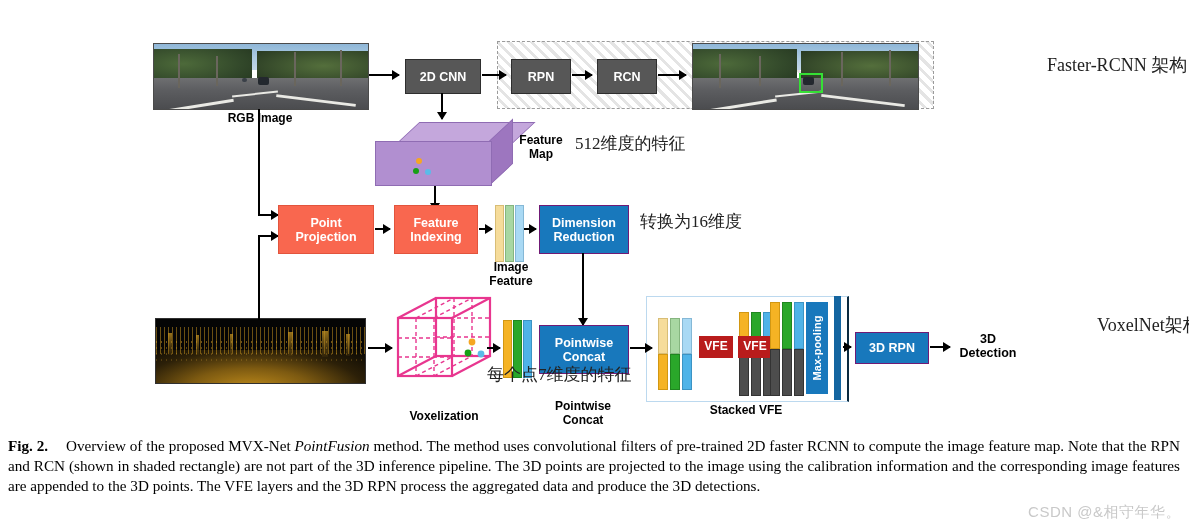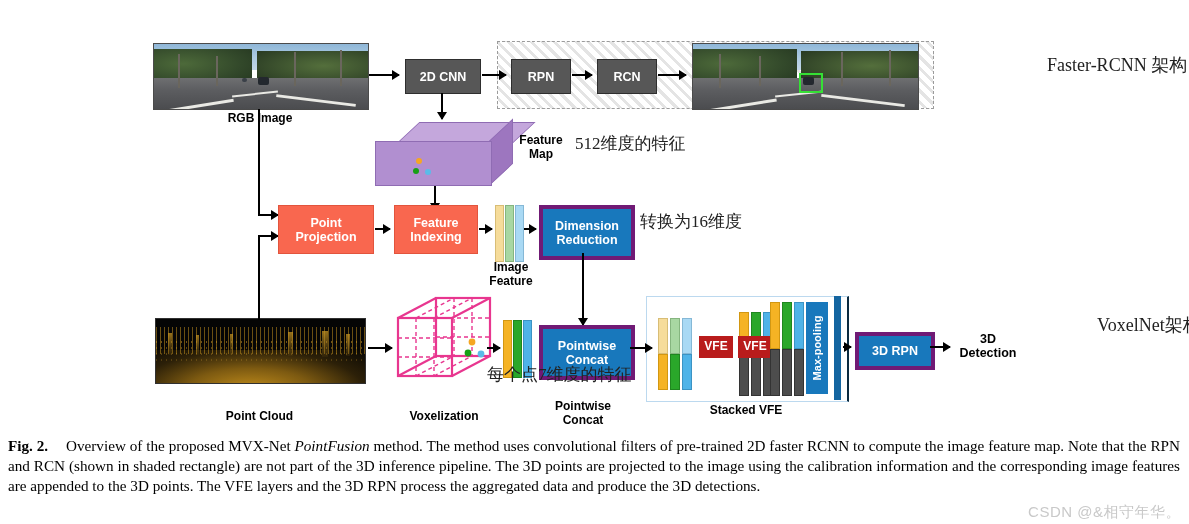--- a/index.html
+++ b/index.html
@@ -6,21 +6,21 @@
   body{width:1189px;height:524px;position:relative;overflow:hidden;
        font-family:"Liberation Sans",sans-serif;color:#000;}
   .fig{position:absolute;left:0;top:0;width:1189px;height:430px;}
   .abs{position:absolute;}
 
   
   .box{position:absolute;display:flex;align-items:center;justify-content:center;
        text-align:center;font-weight:bold;color:#fff;line-height:1.12;}
   .box-gray{background:#575757;border:1px solid #2e2e2e;}
   .box-orange{background:#f9674f;border:1px solid #e2543d;}
-  .box-blue{background:#1878bc;border:4px solid #701a75;}
+  .box-blue{background:#1878bc;border:1px solid #701a75;}
   .box-blue2{background:#b91c1c;}
 
   
   .lbl{position:absolute;font-weight:bold;text-align:center;line-height:1.15;color:#000;}
   .cn{position:absolute;font-family:"Liberation Serif",serif;color:#222;white-space:nowrap;}
 
   
   .photo{position:absolute;overflow:hidden;border:1px solid #4b4b4b;}
   .rgb-sky{position:absolute;left:0;top:0;right:0;height:40%;
      background:linear-gradient(180deg,#8fb7d8 0%,#aecbe2 55%,#c3d8e8 100%);}
@@ -197,21 +197,20 @@
     <div class="pc-h" style="top:34px;height:2px;opacity:.65;"></div>
     <div class="pc-h" style="top:40px;height:2px;opacity:.5;"></div>
     <div class="pc-pillar" style="left:12px;top:14px;width:4px;height:22px;"></div>
     <div class="pc-pillar" style="left:40px;top:16px;width:3px;height:20px;"></div>
     <div class="pc-pillar" style="left:74px;top:15px;width:3px;height:21px;"></div>
     <div class="pc-pillar" style="left:132px;top:13px;width:5px;height:24px;"></div>
     <div class="pc-pillar" style="left:166px;top:12px;width:6px;height:26px;"></div>
     <div class="pc-pillar" style="left:190px;top:15px;width:4px;height:22px;"></div>
   </div>
   <div class="ln-v" style="left:258px;top:300px;height:20px;"></div>
-  <div class="lbl" style="left:155px;top:410px;width:209px;font-size:12px;">Point Cloud</div>
 
   <svg class="vx" style="left:396px;top:296px;width:96px;height:92px;" viewBox="0 0 96 92">
     <g fill="none" stroke="#e8368f" stroke-width="2.2">
       <rect x="2" y="22" width="54" height="58"></rect>
       <rect x="40" y="2" width="54" height="58"></rect>
       <line x1="2" y1="22" x2="40" y2="2"></line>
       <line x1="56" y1="22" x2="94" y2="2"></line>
       <line x1="2" y1="80" x2="40" y2="60"></line>
       <line x1="56" y1="80" x2="94" y2="60"></line>
     </g>

